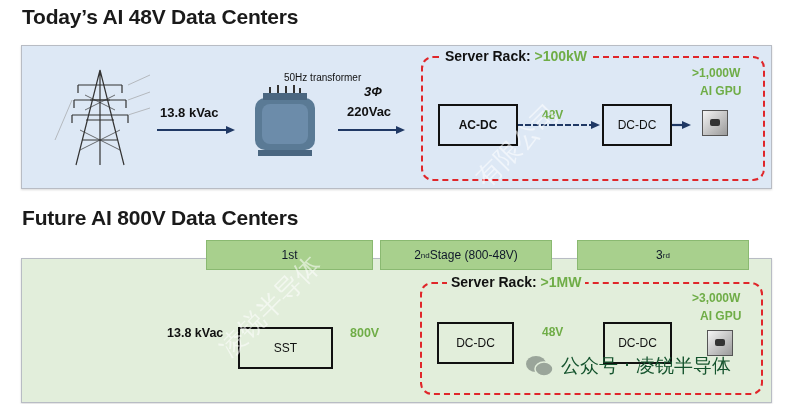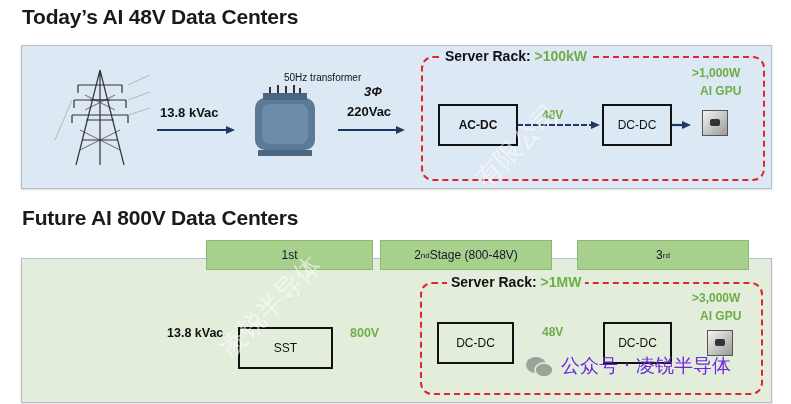--- a/index.html
+++ b/index.html
@@ -17,21 +17,21 @@
   .rack { position:absolute; border:2px dashed #e0262a; border-radius:12px; box-sizing:border-box; }
   .rack-title { position:absolute; font-weight:bold; font-size:14px; white-space:nowrap; background:inherit; padding:0 4px; }
   .stage { position:absolute; top:240px; height:30px; background:#a8d08d; border:1px solid #8ab971;
            box-sizing:border-box; display:flex; align-items:center; justify-content:center;
            font-weight:normal; font-size:12px; color:#0f172a; white-space:nowrap; }
   .stage sup { font-size:8px; }
   .gpu { position:absolute; width:26px; height:26px; background:linear-gradient(135deg,#f4f4f4,#9a9a9a);
          border:1px solid #555; box-sizing:border-box; }
   .gpu::after { content:""; position:absolute; left:7px; top:8px; width:10px; height:7px; background:#333; border-radius:2px; }
   .wm { position:absolute; color:rgba(255,255,255,0.55); font-size:26px; white-space:nowrap; transform:rotate(-45deg); transform-origin:left top; font-family:"DejaVu Sans", sans-serif; }
-  .footer-wm { position:absolute; left:525px; top:353px; font-size:19px; color:#6d28d9; white-space:nowrap; display:flex; align-items:flex-end; gap:6px; font-family:"DejaVu Sans", sans-serif; }
+  .footer-wm { position:absolute; left:525px; top:353px; font-size:19px; color:#14532d; white-space:nowrap; display:flex; align-items:center; gap:6px; font-family:"DejaVu Sans", sans-serif; }
   svg { position:absolute; left:0; top:0; overflow:visible; }
 </style>
 </head>
 <body>
 
 <div class="abs title" style="left:22px; top:5px;">Today’s AI 48V Data Centers</div>
 <div class="panel today"></div>
 
 <svg width="791" height="404" style="pointer-events:none">
   <g stroke="#333" stroke-width="1.2" fill="none">

